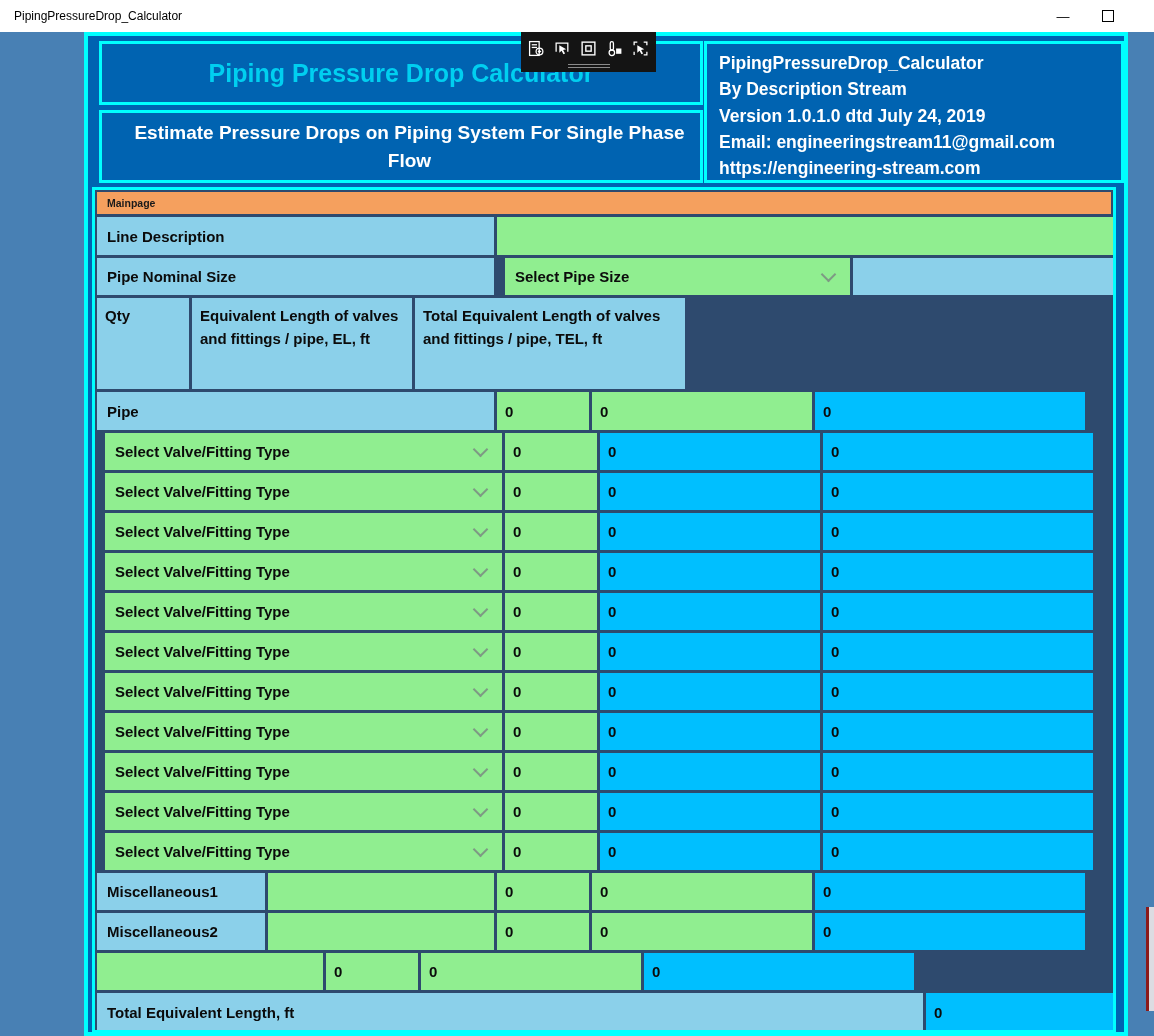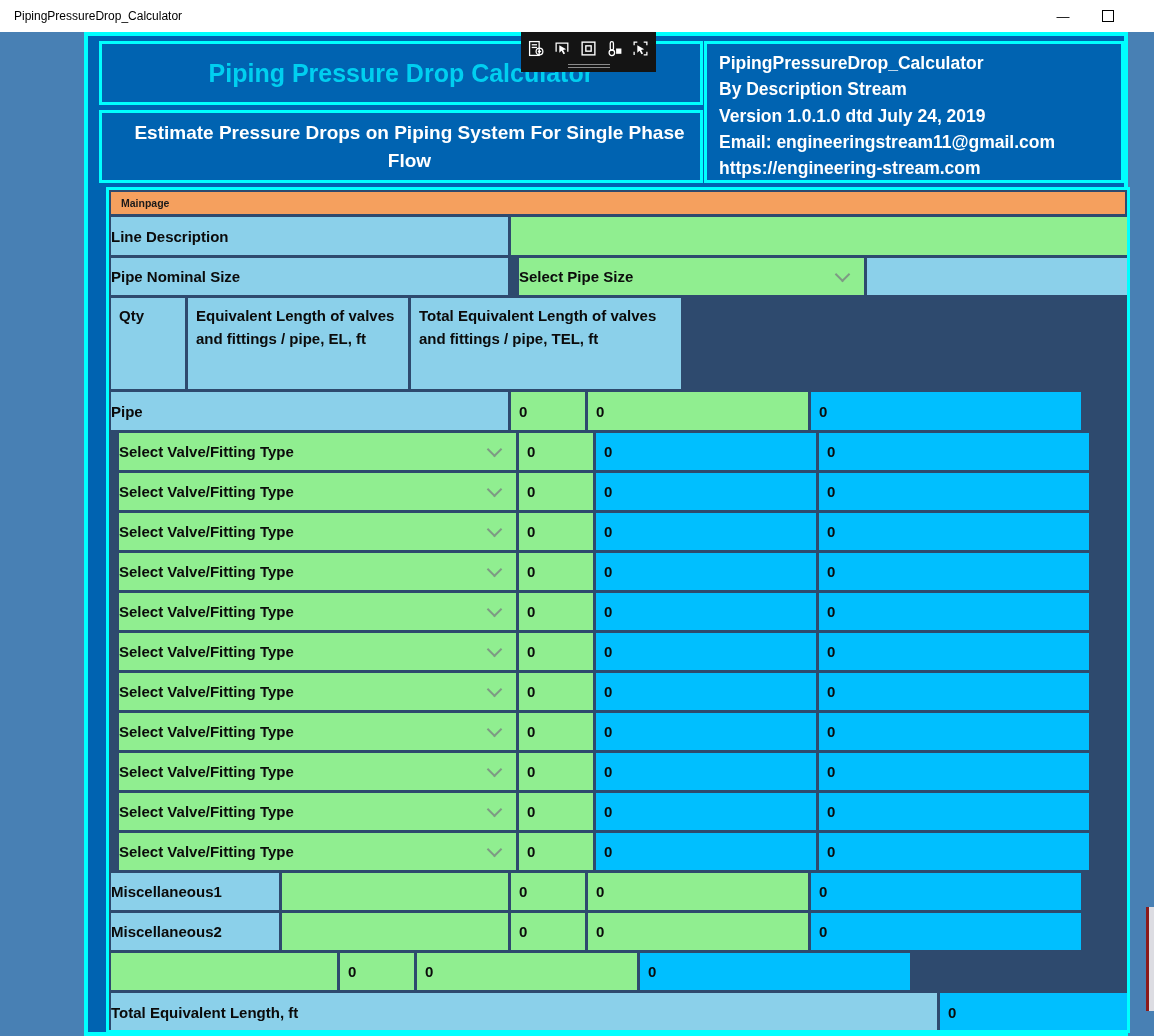--- a/index.html
+++ b/index.html
@@ -20,33 +20,33 @@
   .app{position:absolute;left:84px;top:32px;width:1044px;height:1004px;
        background:#0063B1;border:4px solid #00FFFF;box-sizing:border-box;}
   .box{position:absolute;border:3px solid #00FFFF;box-sizing:border-box;background:#0063B1;}
   .title-box{left:11px;top:5px;width:604px;height:64px;display:flex;align-items:center;justify-content:center;}
   .title-box .apptitle{color:#00CFF0;font-size:25px;font-weight:bold;}
   .subtitle-box{left:11px;top:74px;width:604px;height:73px;display:flex;align-items:center;justify-content:center;text-align:center;}
   .subtitle-box .subtitle{color:#fff;font-size:19px;font-weight:bold;line-height:1.45;padding:0 14px;margin-left:17px;}
   .info-box{left:616px;top:5px;width:420px;height:142px;padding:6px 12px;}
   .info-box div{color:#fff;font-size:17.5px;font-weight:bold;line-height:1.5;white-space:nowrap;}
   
-  .main-box{left:18px;top:151px;width:1024px;height:846px;background:#ec4899;}
+  .main-box{left:4px;top:151px;width:1024px;height:846px;background:#ec4899;}
   .tbl{position:absolute;inset:0;display:flex;flex-direction:column;gap:3px;background:#2E4A6E;padding:2px;overflow:hidden;}
   .rows-group{display:contents;}
   .trow{display:flex;gap:3px;flex:0 0 auto;}
   .h22{height:22px}.h38{height:38px}.h37{height:37px}.h91{height:91px}
   .cell{box-sizing:border-box;display:flex;align-items:center;font-size:15px;font-weight:bold;color:#0b0b0b;flex:0 0 auto;}
-  .c1{width:397px}.c2{width:74px}.c3{width:220px}.c4{width:270px}
+  .c1{width:397px}.c2{width:92px}.c3{width:220px}.c4{width:270px}
   .c23{width:345px}.c234{width:618px}.c123{width:826px}
   .mlab{width:168px}.minp{width:226px}
   .lb{background:#8BD0EA;}
   .gn{background:#90EE90;}
   .bl{background:#00BFFF;}
-  .pad{}
+  .pad{padding-left:10px;}
   .vpad{padding-left:8px;}
   .hdr{align-items:flex-start;padding-top:6px;line-height:1.55;padding-right:8px;}
   .tabbar{background:#F5A05E;display:flex;align-items:center;}
   .tabbar .tablabel{font-size:10.5px;font-weight:bold;color:#1a1a1a;padding-left:10px;}
   .dd{justify-content:space-between;margin-left:8px;}
   .chev{width:9px;height:9px;border-right:2px solid #7e9a84;border-bottom:2px solid #7e9a84;
         transform:rotate(45deg);margin-right:16px;margin-top:-4px;flex:0 0 auto;}
   
   .overlaybar{position:absolute;left:521px;top:32px;width:135px;height:40px;background:#141414;
               display:flex;align-items:flex-start;justify-content:space-evenly;padding-top:6px;z-index:50;box-sizing:border-box;}

